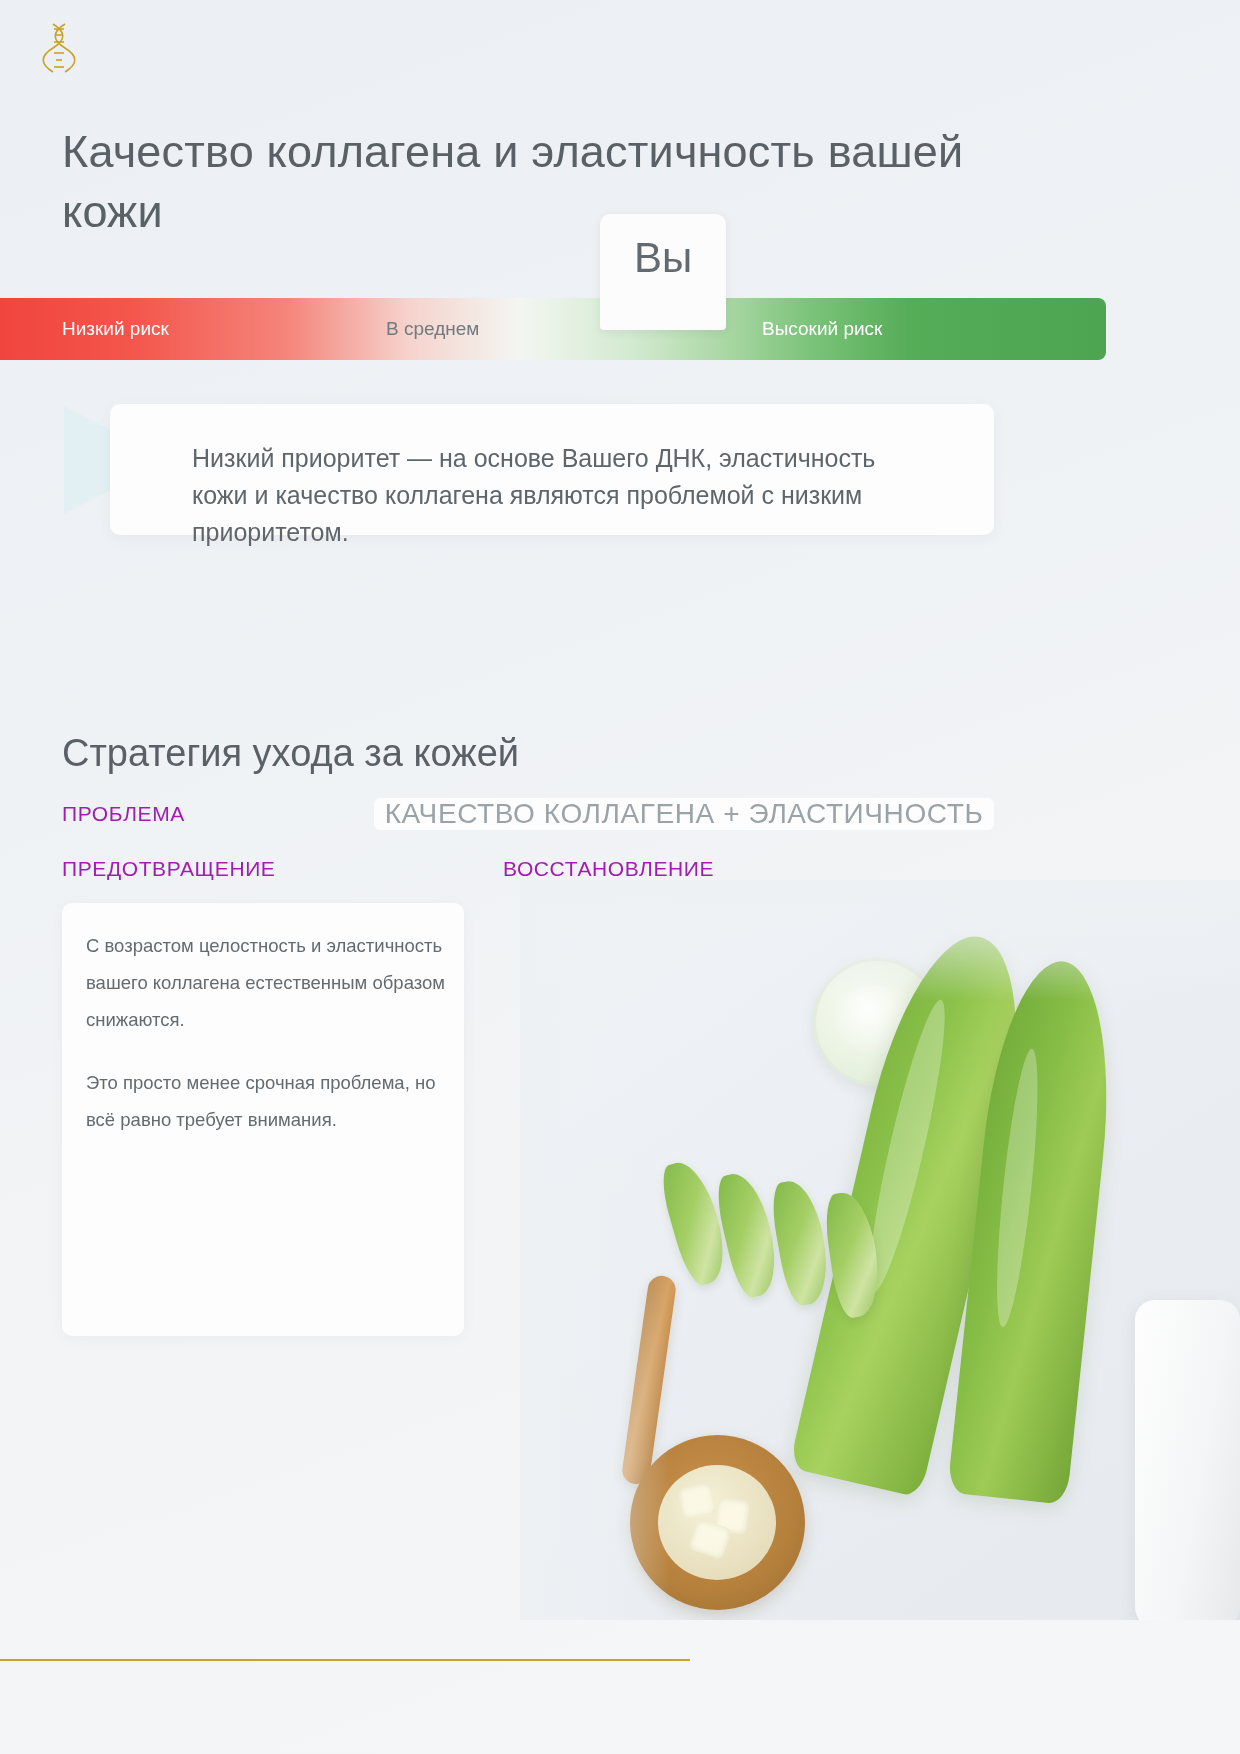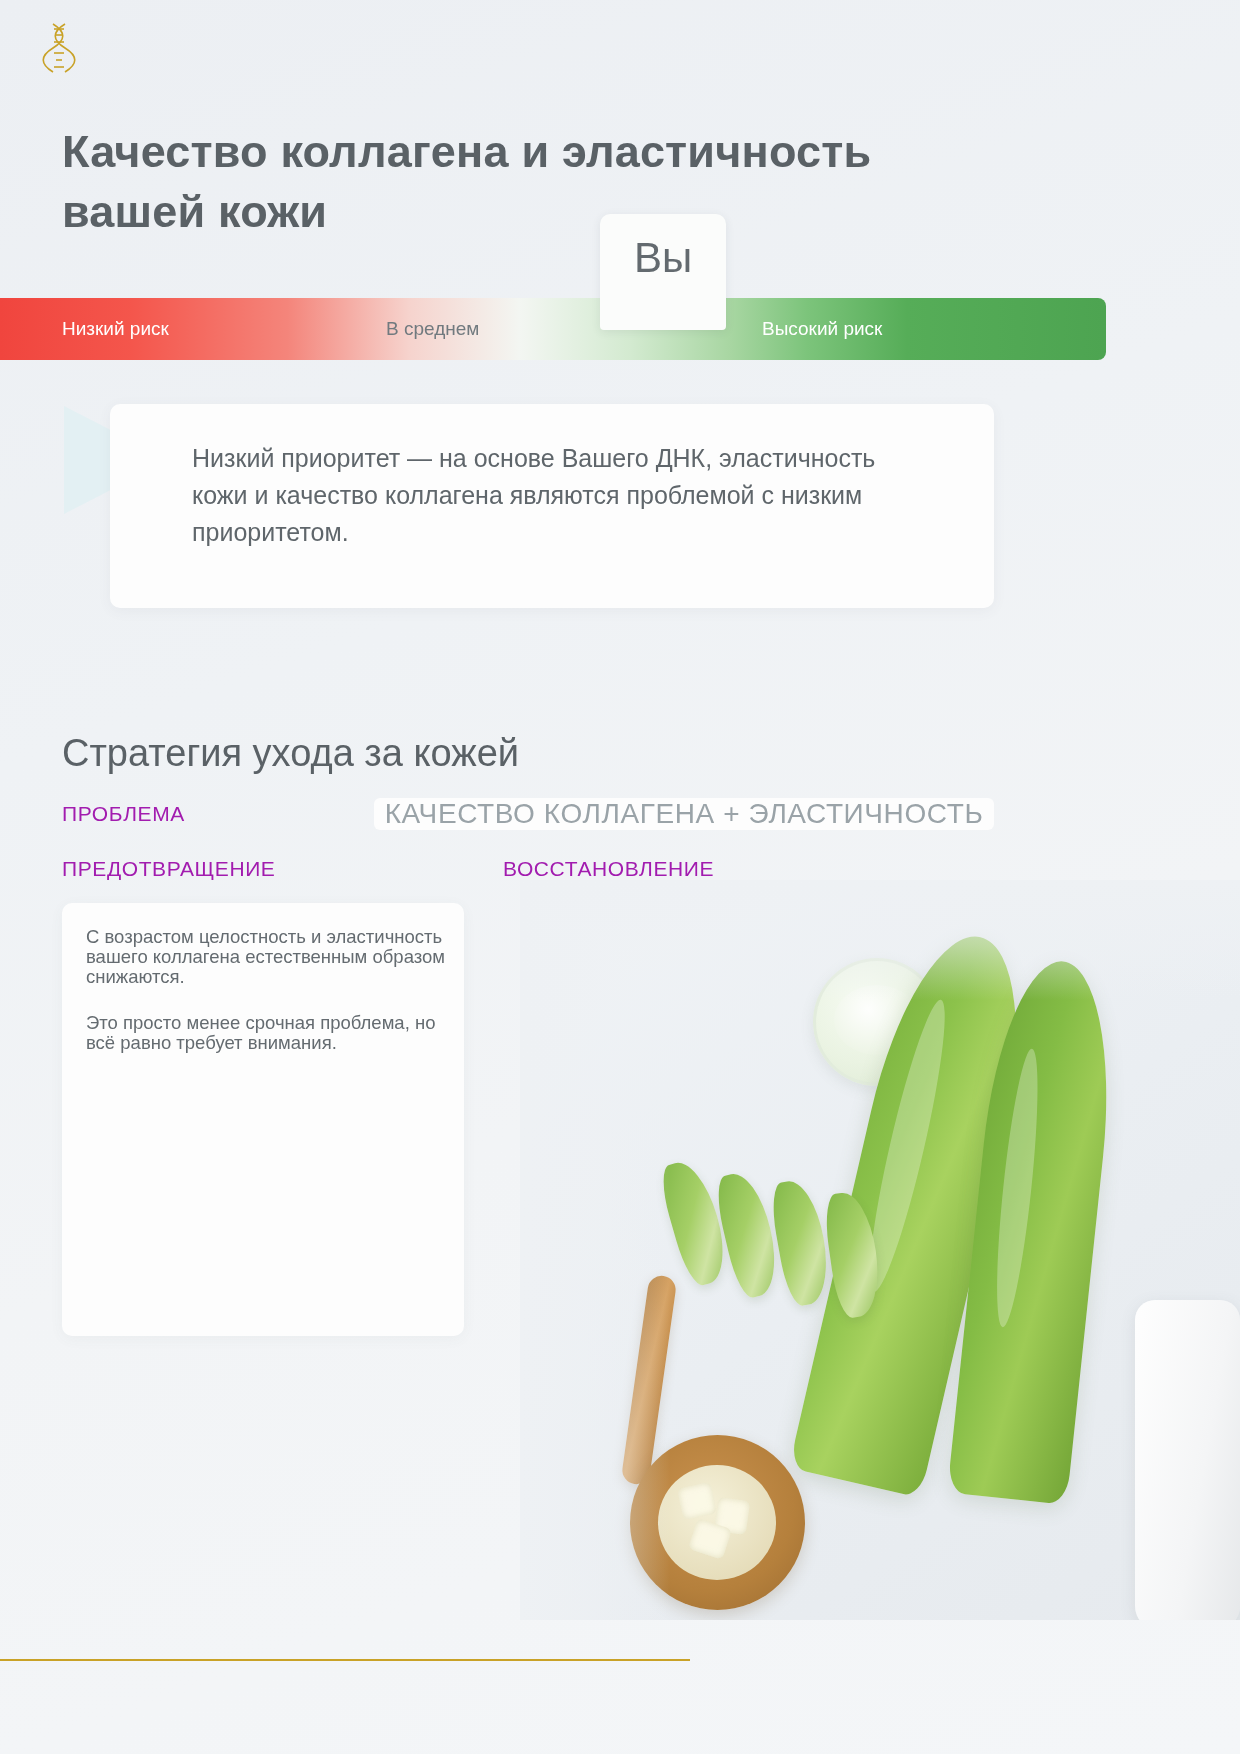--- a/index.html
+++ b/index.html
@@ -34,21 +34,21 @@
   }
 
   
   .main-title {
     position: absolute;
     left: 62px;
     top: 92px;
     width: 920px;
     font-size: 45px;
     line-height: 60px;
-    font-weight: 700;
+    font-weight: 400;
     color: #5a6166;
     letter-spacing: 0.2px;
   }
 
   
   .scale-wrap {
     position: absolute;
     left: 0;
     top: 298px;
     width: 1106px;
@@ -104,21 +104,21 @@
     color: #636a6f;
     margin-top: 20px;
   }
 
   
   .callout {
     position: absolute;
     left: 110px;
     top: 404px;
     width: 884px;
-    height: 204px;
+    height: 131px;
     background: #fdfdfd;
     border-radius: 10px;
     box-shadow: 0 3px 14px rgba(80,90,100,0.06);
   }
   .callout-text {
     position: absolute;
     left: 82px;
     top: 36px;
     width: 740px;
     font-size: 25px;
@@ -187,21 +187,21 @@
     background: #fdfdfd;
     border-radius: 10px;
     box-shadow: 0 3px 14px rgba(80,90,100,0.05);
   }
   .text-card-inner {
     position: absolute;
     left: 24px;
     top: 24px;
     width: 360px;
     font-size: 18.5px;
-    line-height: 20px;
+    line-height: 37px;
     font-weight: 300;
     color: #646b70;
   }
   .text-card-inner p { margin: 0 0 26px 0; }
   .text-card-inner p:last-child { margin-bottom: 8px; }
 
   
   .photo {
     position: absolute;
     left: 520px;

